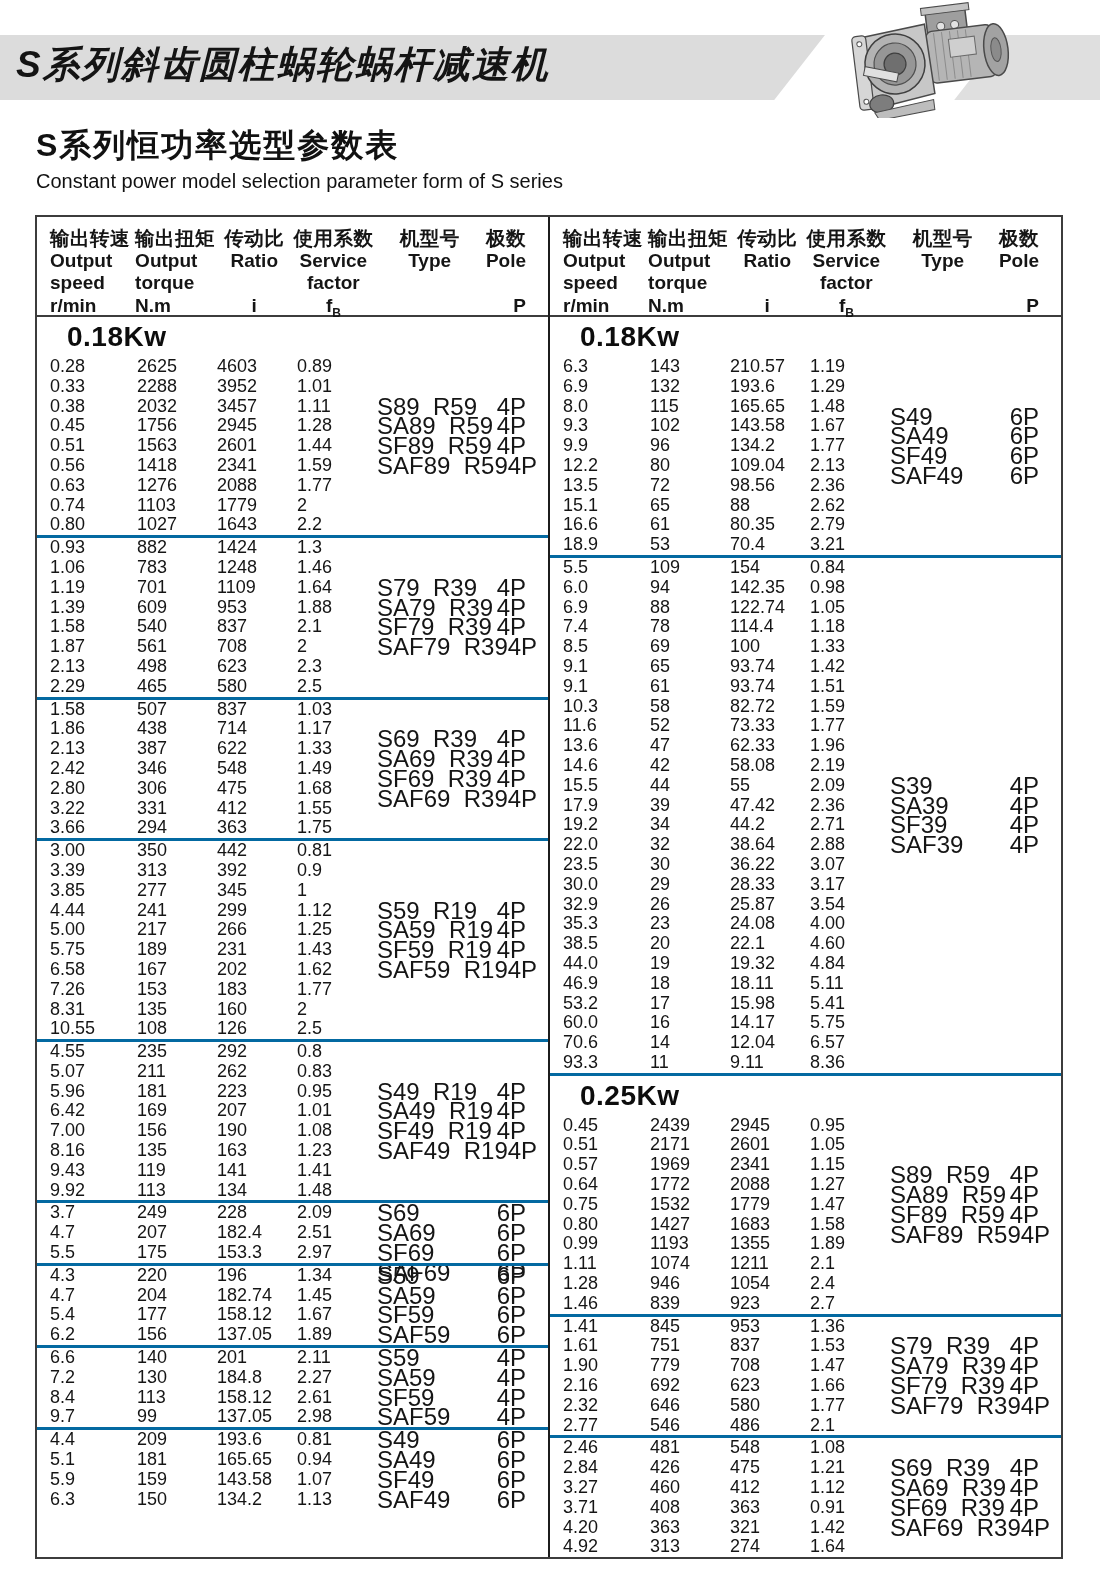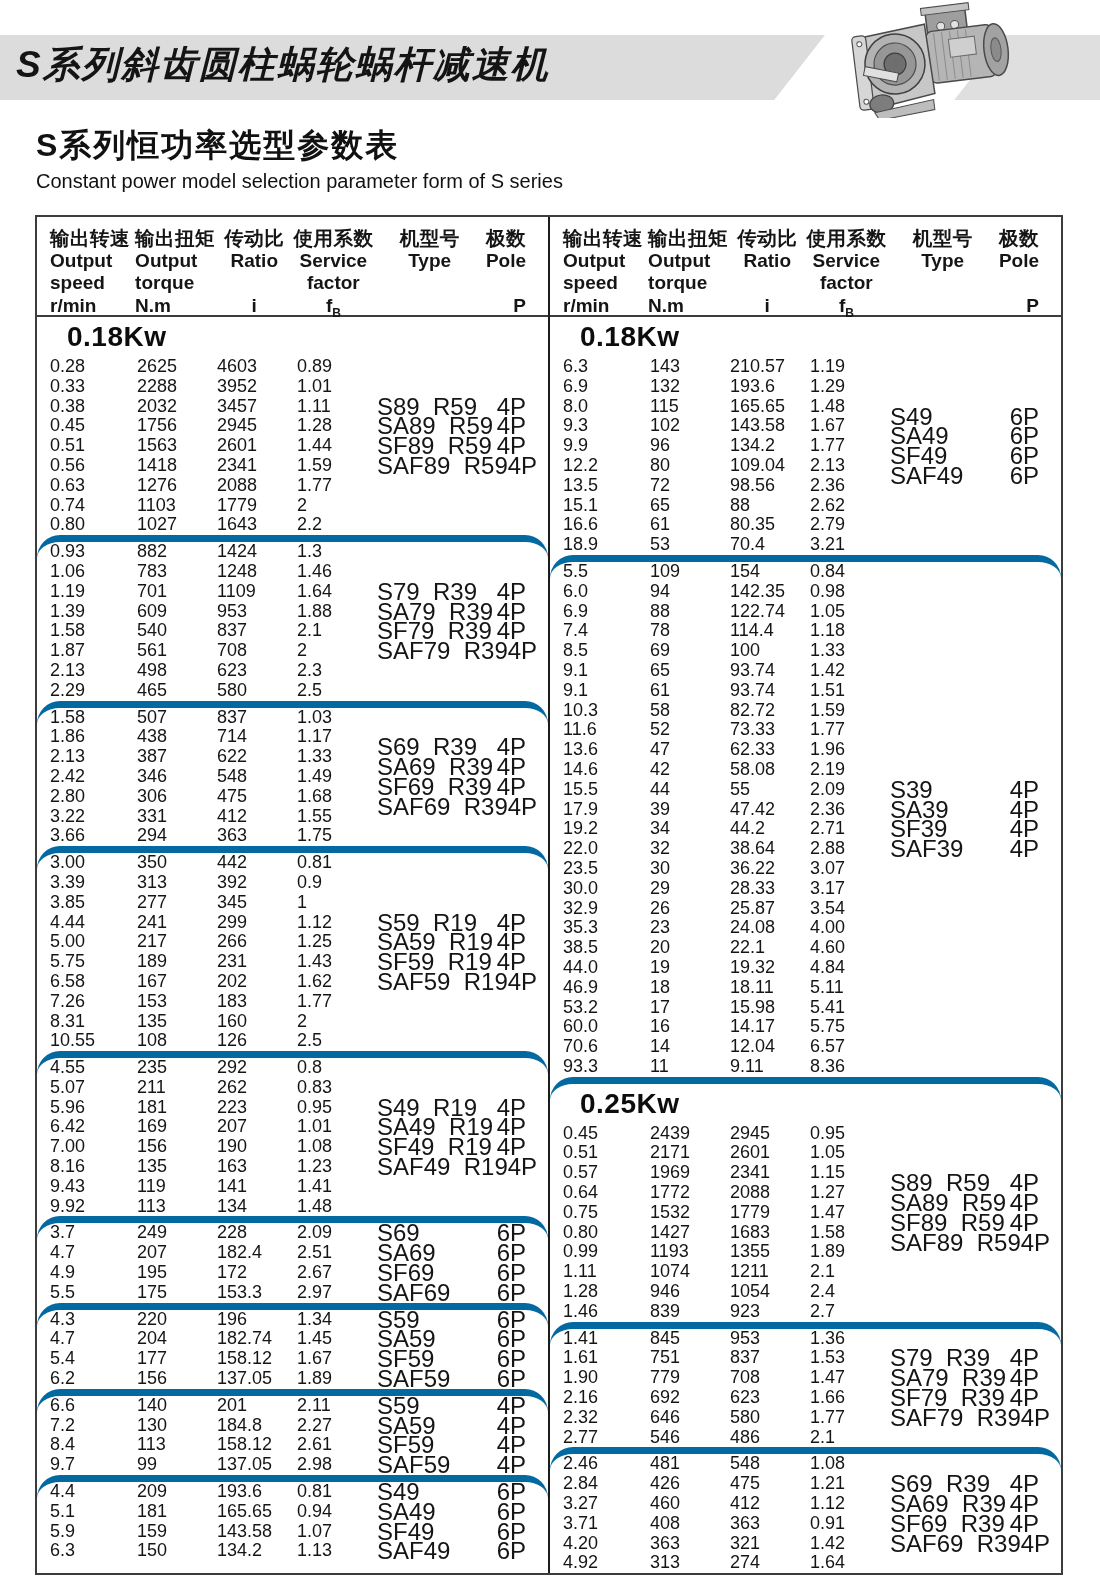--- a/index.html
+++ b/index.html
@@ -32,21 +32,21 @@
   .hline sub{font-size:12px;}
   .w0{width:100px;padding-left:13px;box-sizing:border-box;text-align:left;}
   .w1{width:80px;text-align:left;}
   .w2{width:80px;text-align:center;}
   .w3{width:80px;text-align:center;}
   .w4{width:115px;text-align:center;}
   .w5{flex:1;text-align:right;padding-right:22px;box-sizing:border-box;}
 
   .section-heading{font-size:28px;font-weight:bold;color:#0d0d0d;line-height:40px;height:40px;
                    padding-left:30px;letter-spacing:0.5px;}
-  .sep-top{border-top:7px solid #0369a1;border-radius:23px;}
+  .sep-top{border-top:3px solid #0369a1;}
 
   .group{position:relative;}
   .row{display:flex;height:19.8px;line-height:19.8px;font-size:18px;}
   .cell{white-space:nowrap;}
   .c0{width:100px;padding-left:13px;box-sizing:border-box;}
   .c1{width:80px;}
   .c2{width:80px;}
   .c3{width:80px;}
   .types{position:absolute;left:340px;right:0;}
   .typeline{display:flex;height:19.8px;line-height:19.8px;font-size:24px;}
@@ -499,26 +499,20 @@
             <div class="cell c2">228</div>
             <div class="cell c3">2.09</div>
           </div>
           <div class="row">
             <div class="cell c0">4.7</div>
             <div class="cell c1">207</div>
             <div class="cell c2">182.4</div>
             <div class="cell c3">2.51</div>
           </div>
           <div class="row">
-            <div class="cell c0">4.9</div>
-            <div class="cell c1">195</div>
-            <div class="cell c2">172</div>
-            <div class="cell c3">2.67</div>
-          </div>
-          <div class="row">
             <div class="cell c0">5.5</div>
             <div class="cell c1">175</div>
             <div class="cell c2">153.3</div>
             <div class="cell c3">2.97</div>
           </div>
           <div class="types" style="top: 0px;">
             <div class="typeline">
               <div class="tlabel">S69</div>
               <div class="tpole">6P</div>
             </div>

